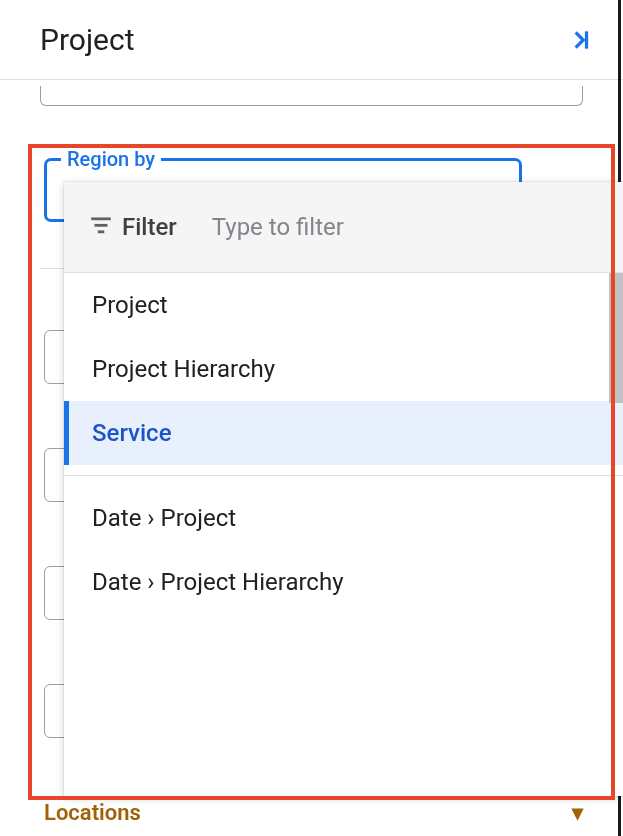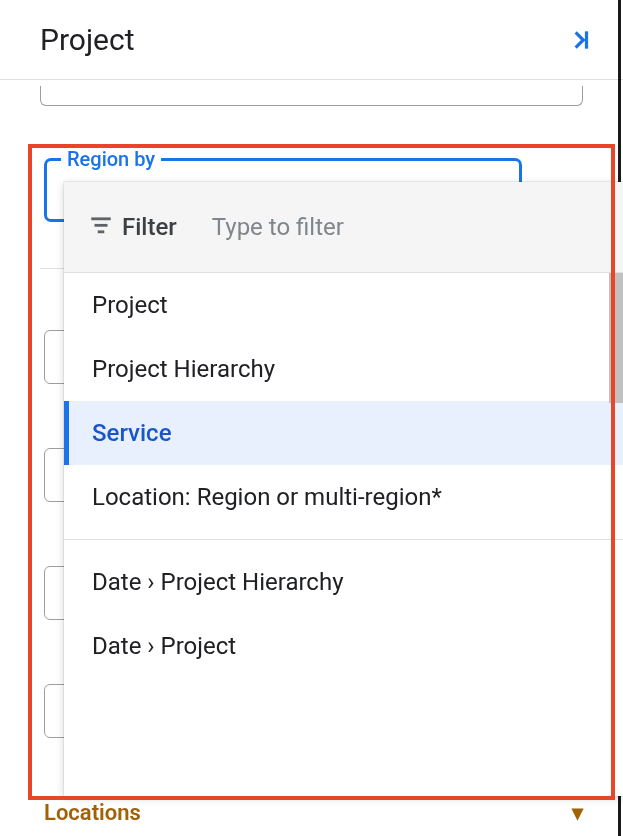--- a/index.html
+++ b/index.html
@@ -228,26 +228,25 @@
     </span>
     <span class="filter-label">Filter</span>
     <input class="filter-input" type="text" placeholder="Type to filter" style="">
   </div>
   <div class="dropdown-list">
     <div class="scroll-thumb"></div>
 
     <div class="option">Project</div>
     <div class="option">Project Hierarchy</div>
     <div class="option selected">Service</div>
-    <div class="option">Location: Region or multi-region*</div>
 
     <div class="opt-divider"></div>
 
+    <div class="option">Date › Project</div>
     <div class="option">Date › Project Hierarchy</div>
-    <div class="option">Date › Project</div>
   </div>
 </div>
 
 <div class="locations-row">
   <span>Locations</span>
   <span class="chev">▾</span>
 </div>
 
 <div class="highlight-box"></div>
 

